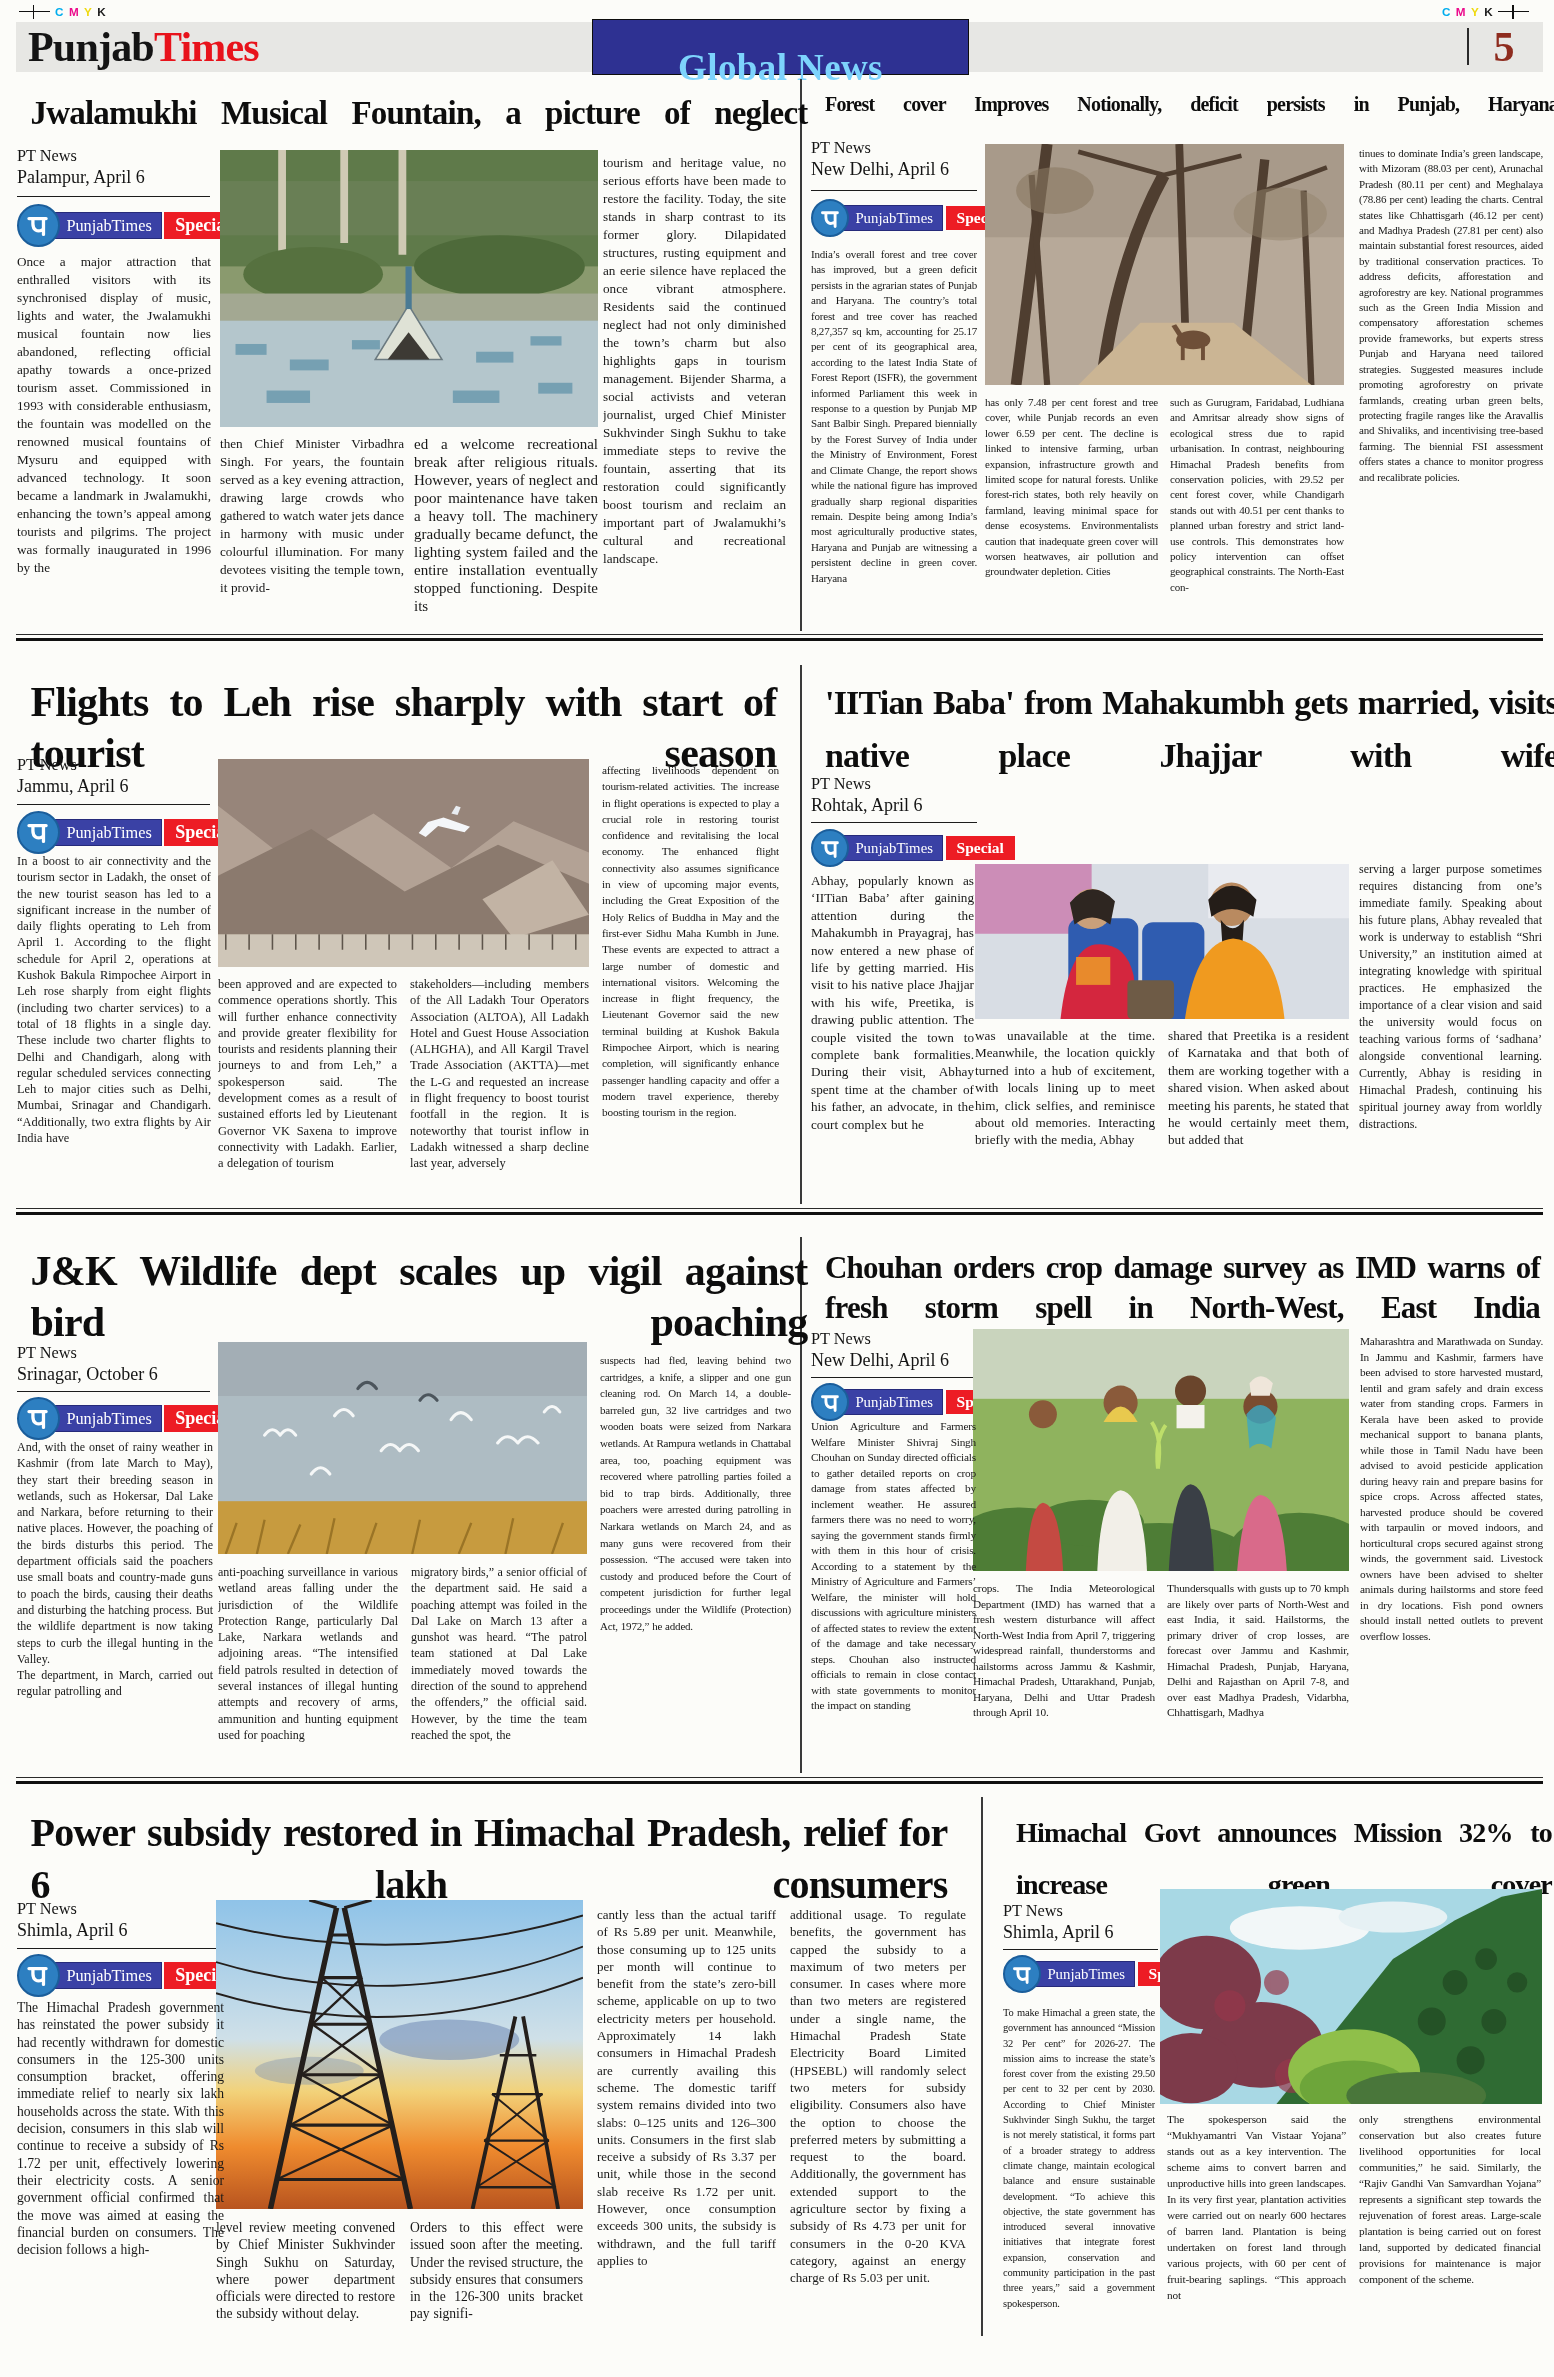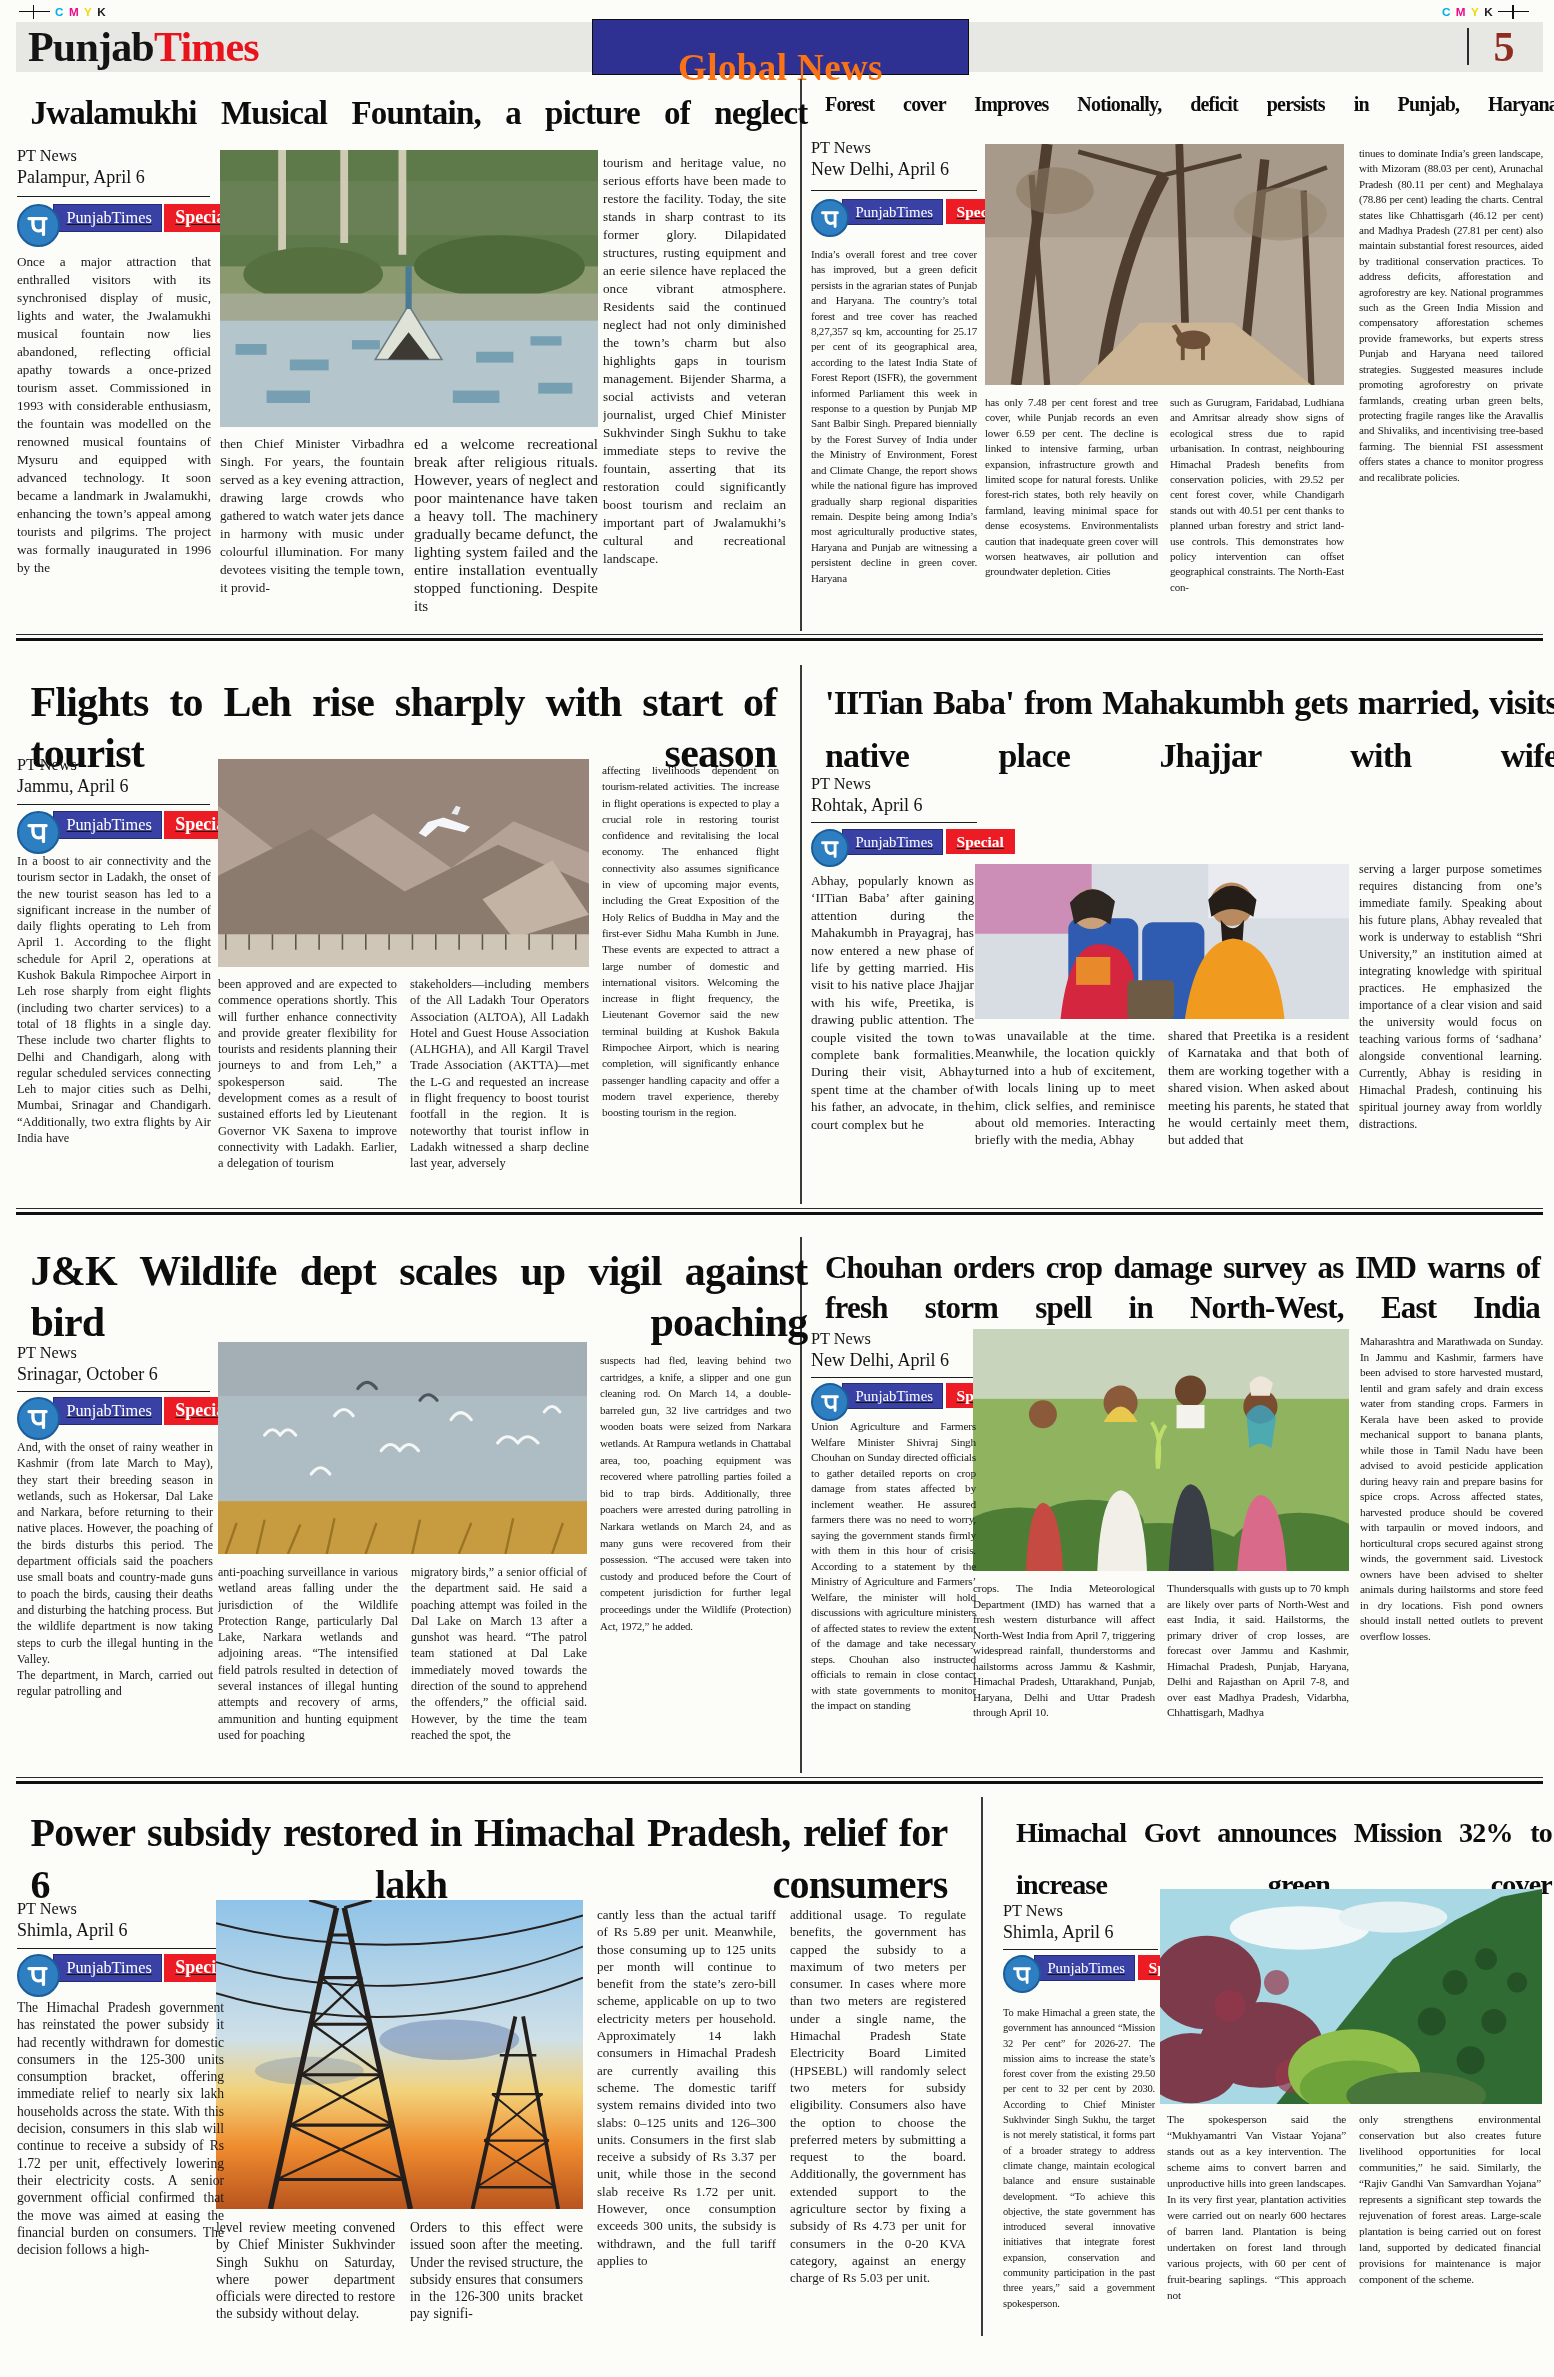--- a/index.html
+++ b/index.html
@@ -7,21 +7,21 @@
        font-family:"Liberation Serif","DejaVu Serif",serif;color:#141414;}
   #page{position:absolute;inset:0;overflow:hidden;}
 
   
   .graybar{position:absolute;left:15.5px;top:22px;width:1527px;height:50px;background:#e7e7e4;}
   .brand{position:absolute;left:28px;top:22px;height:50px;display:flex;align-items:center;
          font-size:42px;font-weight:700;letter-spacing:-0.8px;}
   .brand .red{color:#e8131b;}
   .bluebox{position:absolute;left:592px;top:19.4px;width:375px;height:54px;background:#2e3192;
            border:1.6px solid #0d0d0d;display:flex;align-items:center;justify-content:center;}
-  .bluebox .t{color:#f97316;font-size:37px;font-weight:700;letter-spacing:0.4px;margin-top:40px;}
+  .bluebox .t{color:#7dd3fc;font-size:37px;font-weight:700;letter-spacing:0.4px;margin-top:40px;}
   .edition{position:absolute;left:1026px;top:22px;width:432px;height:50px;display:flex;
            align-items:center;justify-content:flex-end;font-size:24px;font-weight:700;}
   .edition .sep{font-weight:400;padding:0 7.8px;color:#333;}
   .mastline{position:absolute;left:1467px;top:28px;width:1.6px;height:37px;background:#2a2a2a;}
   .pagenum{position:absolute;left:1475px;top:22px;width:58px;height:50px;display:flex;align-items:center;
            justify-content:center;font-size:42px;font-weight:700;color:#8e2c1e;}
 
   
   .cmyk{position:absolute;top:3.9px;height:15.5px;display:flex;align-items:center;gap:5.4px;
         font-family:"Liberation Sans",sans-serif;font-size:11.7px;font-weight:700;}
@@ -29,21 +29,21 @@
   .reg:before{content:"";position:absolute;left:0;right:0;top:6.2px;height:1.6px;background:#111;}
   .reg:after{content:"";position:absolute;left:14px;top:0;width:1.6px;height:14px;background:#111;}
 
   
   .hl{position:absolute;margin:15px;font-weight:700;color:#0d0d0d;letter-spacing:-0.8px;
       text-align:justify;text-align-last:justify;}
   .by{position:absolute;font-weight:400;line-height:1.25;}
   .by .ag{font-size:16.3px;}
   .by .dl{font-size:18px;}
   .brule{position:absolute;border-top:1.6px solid #1c1c1c;height:0;}
-  .badge{position:absolute;display:flex;align-items:flex-start;text-decoration:underline;}
+  .badge{position:absolute;display:flex;align-items:center;}
   .blogo{width:39px;height:39px;border-radius:50%;background:#2d7fc1;border:2.3px solid #1b5e9b;
          display:flex;align-items:center;justify-content:center;position:relative;z-index:2;margin-right:-7px;flex:0 0 auto;}
   .bbrand{background:#3a41a5;color:#fff;font-size:16.3px;padding:3.9px 9.3px 3.9px 12.4px;line-height:1.1;border:0.8px solid #262a7a;}
   .bspecial{background:#ed1c24;color:#fff;font-size:18px;font-weight:700;padding:3.9px 11px;line-height:1.1;margin-left:2.3px;}
   .badge.sm .blogo{width:34px;height:34px;}
   .badge.sm .bbrand{font-size:14.8px;}
   .badge.sm .bspecial{font-size:15.5px;}
 
   .col{position:absolute;text-align:justify;overflow:hidden;white-space:pre-line;
        color:#181818;word-spacing:0.4px;}

